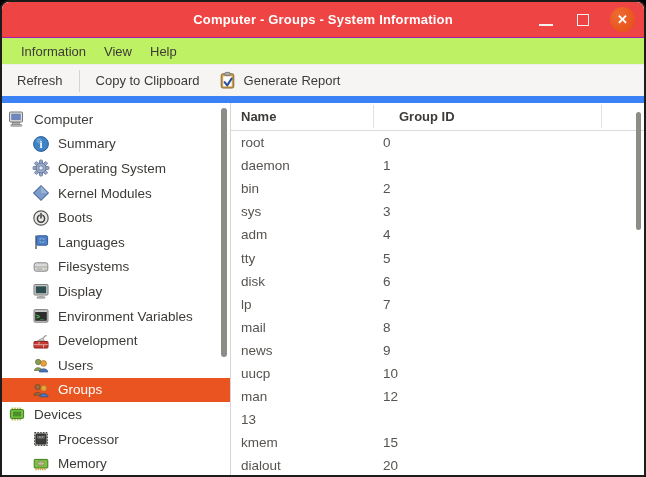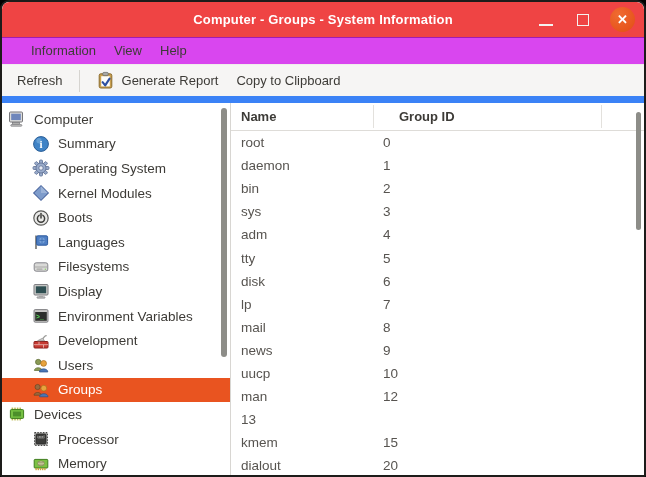--- a/index.html
+++ b/index.html
@@ -26,22 +26,22 @@
   .btn-max::after { content:""; position:absolute; left:4px; top:4px; width:10px; height:10px; border:1.5px solid #f4f2ef; }
   .btn-close {
     width:25px; height:25px; border-radius:50%;
     background:radial-gradient(circle at 35% 30%, #f06b31, #e34c15);
     color:#fff; font-size:13px; font-weight:bold;
     display:flex; align-items:center; justify-content:center;
   }
 
   
   .menubar {
-    height:27px; background:#d946ef; display:flex; align-items:flex-start;
-    padding-left:20px; font-size:13px; color:#3d3b37;
+    height:27px; background:#bef264; display:flex; align-items:center;
+    padding-left:10px; font-size:13px; color:#3d3b37;
     border-bottom:1px solid #efeeec;
   }
   .menu-item { padding:5px 9px; cursor:default; }
 
   
   .toolbar {
     height:38px; background:#f6f5f4; border-bottom:7px solid #3b82f6;
     display:flex; align-items:center; padding-left:6px; font-size:13px; color:#3d3b37;
   }
   .tool-button { display:flex; align-items:center; gap:7px; padding:7px 9px; }
@@ -105,33 +105,33 @@
     <span class="menu-item">Information</span>
     <span class="menu-item">View</span>
     <span class="menu-item">Help</span>
   </div>
 
   <div class="toolbar">
     <div class="tool-button">
       <span>Refresh</span>
     </div>
     <div class="tool-sep"></div>
+    <div class="tool-button">
+      <span>Copy to Clipboard</span>
+    </div>
     <div class="tool-button">
       <span class="tool-icon">
         <svg width="19" height="19" viewBox="0 0 19 19">
           <rect x="3.2" y="2.8" width="12.6" height="14.2" rx="1.6" fill="#c9a050" stroke="#8a6a2a" stroke-width="1"></rect>
           <rect x="5.2" y="5.2" width="8.6" height="10.2" fill="#fdfdfc"></rect>
           <rect x="6.8" y="1.4" width="5.4" height="3.2" rx="1" fill="#a9a9a7" stroke="#6f6f6d" stroke-width="0.8"></rect>
           <path d="M6.6 11.2 L9.2 14.4 L13.6 7.6" fill="none" stroke="#2d4fa0" stroke-width="2.1" stroke-linecap="round" stroke-linejoin="round"></path>
         </svg>
       </span>
       <span>Generate Report</span>
-    </div>
-    <div class="tool-button">
-      <span>Copy to Clipboard</span>
     </div>
   </div>
 
   <div class="content">
 
     <div class="sidebar">
       <div class="tree">
           <div class="tree-row lvl0">
             <span class="tree-icon">
               <svg width="18" height="18" viewBox="0 0 18 18">

